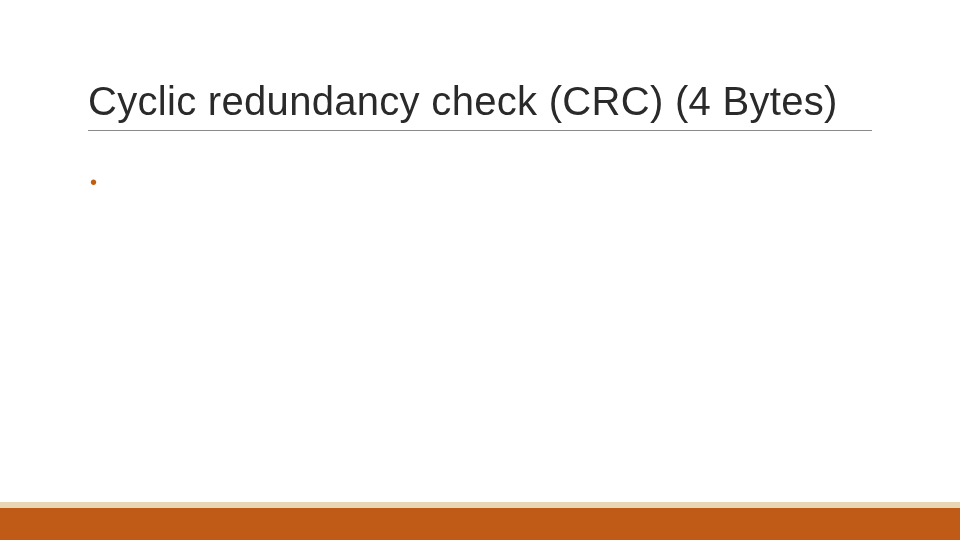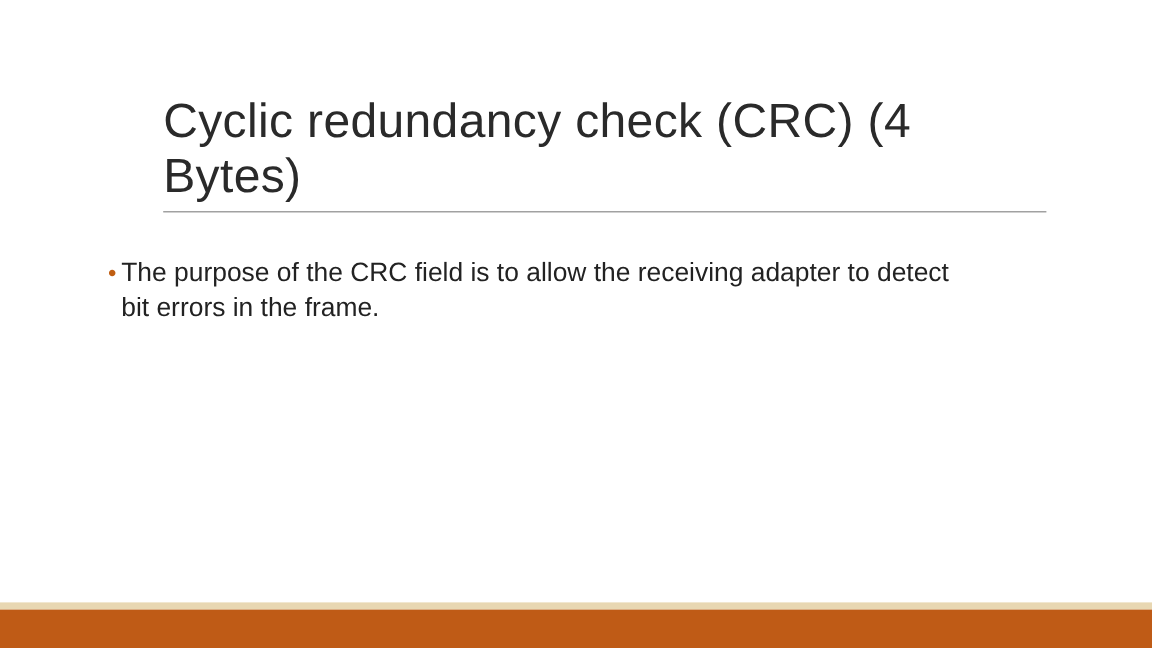--- a/index.html
+++ b/index.html
@@ -23,21 +23,20 @@
   }
   .title {
     font-size: 40px;
     font-weight: 300;
     color: #2a2a2a;
     letter-spacing: 0.3px;
     padding-bottom: 6px;
     border-bottom: 1px solid #8a8a8a;
     margin-bottom: 36px;
     line-height: 1.15;
-    margin-left: 48px;
   }
   .body-content {
     padding-left: 2px;
   }
   .bullet-line {
     display: flex;
     align-items: flex-start;
     font-size: 22px;
     color: #222;
     line-height: 1.3;
@@ -70,19 +69,18 @@
 </style>
 </head>
 <body>
 
 <div class="slide">
   <h1 class="title">Cyclic redundancy check (CRC) (4 Bytes)</h1>
 
   <div class="body-content">
     <div class="bullet-line">
       <span class="bullet">•</span>
-      <span class="bullet-text">The purpose of the CRC field is to allow the receiving adapter to detect bit errors in the frame.</span>
     </div>
   </div>
 
   <div class="footer-accent"></div>
   <div class="footer-band"></div>
 </div>
 
 </body></html>

